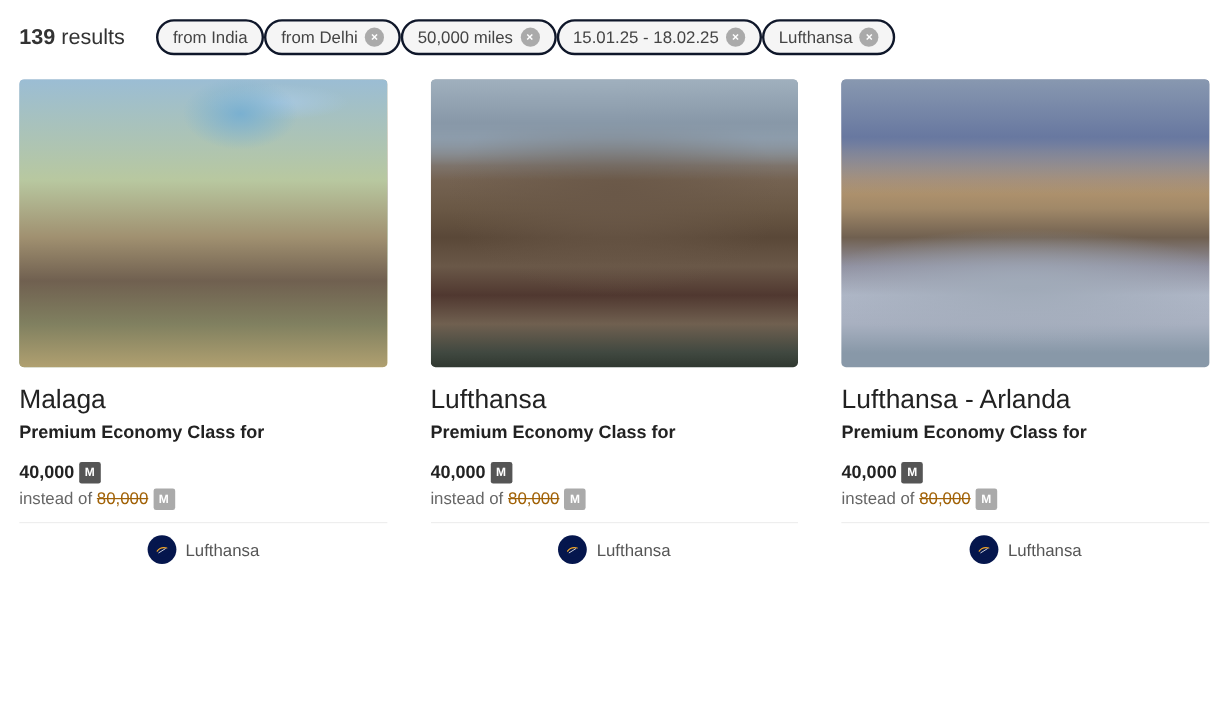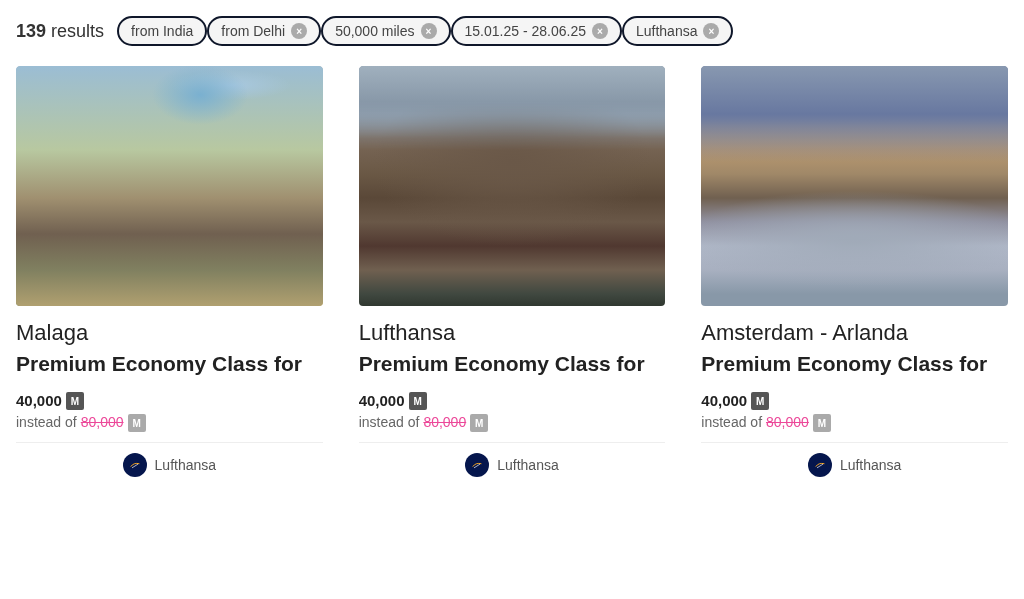--- a/index.html
+++ b/index.html
@@ -9,21 +9,21 @@
       color: #333;
       padding: 16px;
       width: 1024px;
       min-height: 599px;
     }
 
     
     .header {
       display: flex;
       align-items: center;
-      gap: 13px;
+      gap: 26px;
       flex-wrap: wrap;
       margin-bottom: 20px;
     }
 
     .results-count {
       font-size: 18px;
       color: #333;
       white-space: nowrap;
     }
 
@@ -154,21 +154,21 @@
     }
 
     .card-city {
       font-size: 22px;
       font-weight: 400;
       color: #222;
       margin-bottom: 4px;
     }
 
     .card-class-label {
-      font-size: 21px;
+      font-size: 15px;
       font-weight: 700;
       color: #222;
     }
 
     .card-price-row {
       display: flex;
       align-items: flex-start;
       gap: 4px;
       font-size: 15px;
       font-weight: 700;
@@ -194,21 +194,21 @@
       display: flex;
       align-items: flex-start;
       gap: 4px;
       font-size: 14px;
       color: #666;
       margin-top: 2px;
     }
 
     .strikethrough {
       text-decoration: line-through;
-      color: #ec4899;
+      color: #a16207;
     }
 
     .card-footer {
       display: flex;
       align-items: center;
       justify-content: center;
       gap: 8px;
       padding: 10px 0 4px;
       font-size: 14px;
       color: #555;
@@ -243,21 +243,21 @@
 
   <div id="filter-chips-container"><div class="filter-chip">
         <span>from India</span>
       </div><div class="filter-chip">
         <span>from Delhi</span>
         <span class="close-btn">×</span>
       </div><div class="filter-chip">
         <span>50,000 miles</span>
         <span class="close-btn">×</span>
       </div><div class="filter-chip">
-        <span>15.01.25 - 28.06.25</span>
+        <span>15.01.25 - 18.02.25</span>
         <span class="close-btn">×</span>
       </div><div class="filter-chip">
         <span>Lufthansa</span>
         <span class="close-btn">×</span>
       </div></div>
 </div>
 
 <div class="cards-grid" id="cards-container">
     <div class="card">
       <div class="card-image malaga"></div>
@@ -307,21 +307,21 @@
     <path d="M8 16 L16 11" stroke="white" stroke-width="1" fill="none" stroke-linecap="round"></path>
   </svg>
           </div>
           <span>Lufthansa</span>
         </div>
       </div>
     </div>
     <div class="card">
       <div class="card-image stockholm"></div>
       <div class="card-body">
-        <div class="card-city">Amsterdam - Arlanda</div>
+        <div class="card-city">Lufthansa - Arlanda</div>
         <div class="card-class-label">Premium Economy Class for</div>
         <div class="card-price-row">
           <span>40,000</span>
           <span class="miles-icon">M</span>
         </div>
         <div class="card-instead-row">
           <span>instead of</span>
           <span class="strikethrough">80,000</span>
           <span class="miles-icon" style="background: rgb(170, 170, 170);">M</span>
         </div>

